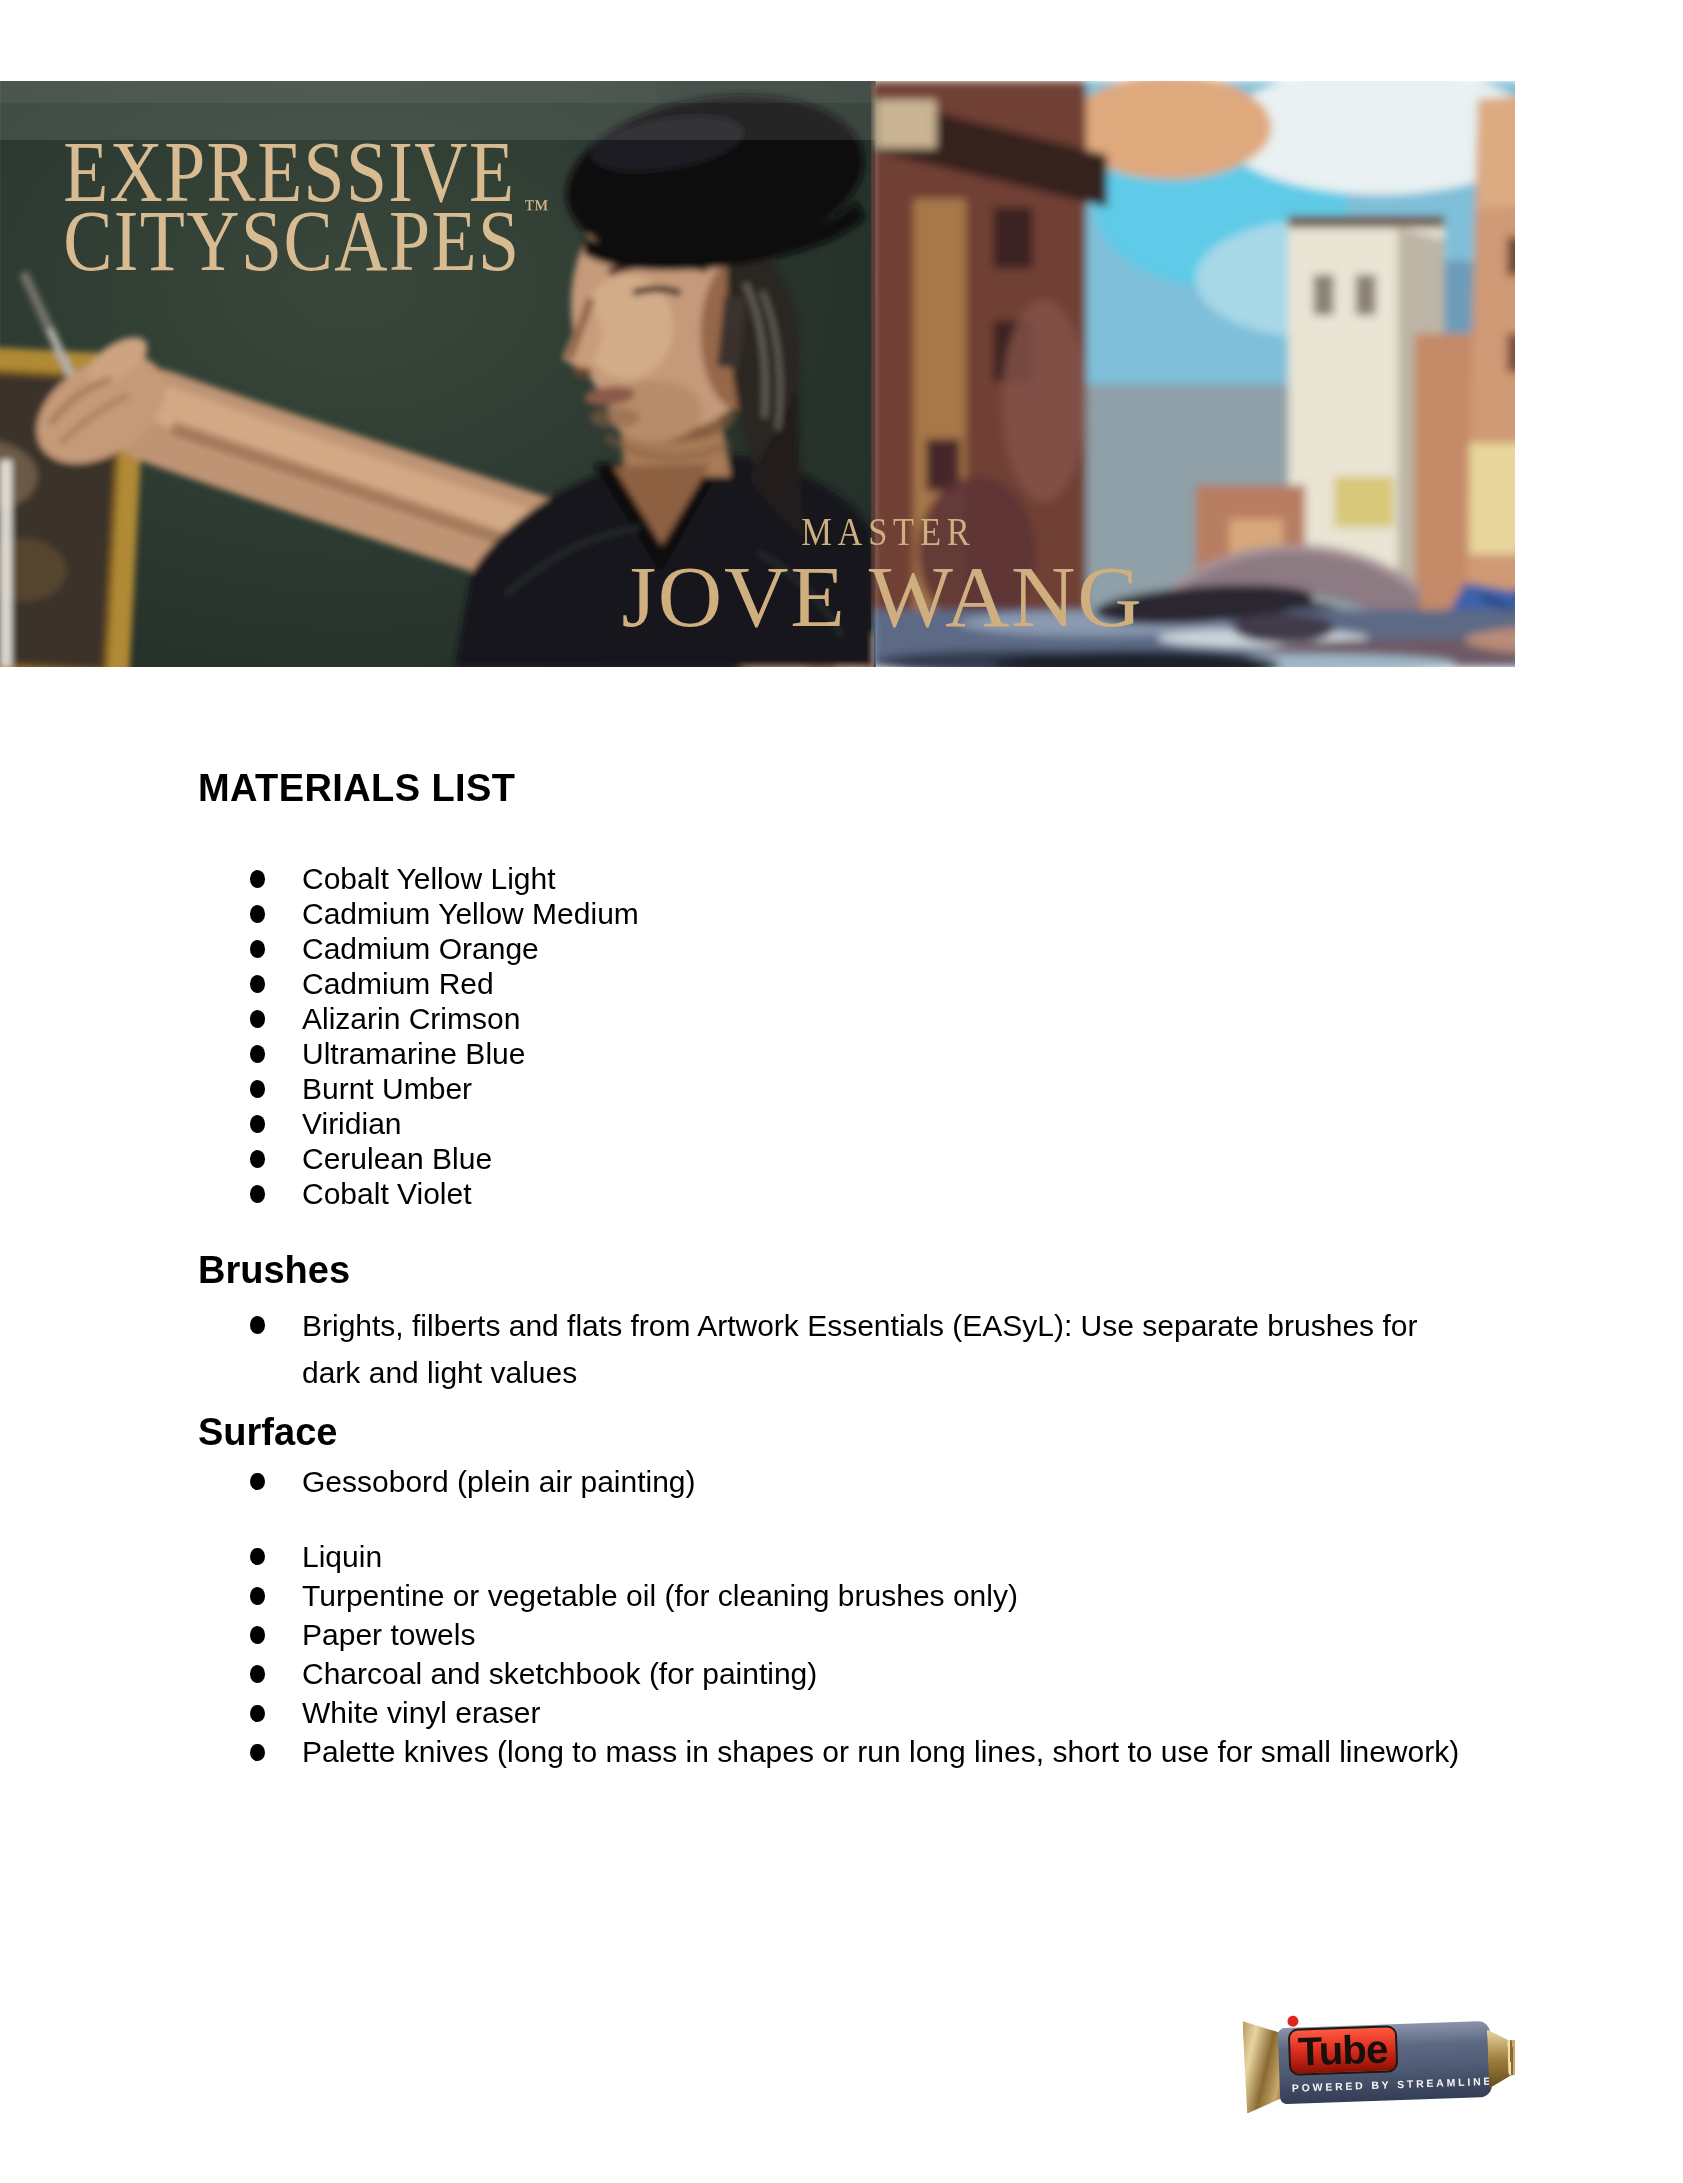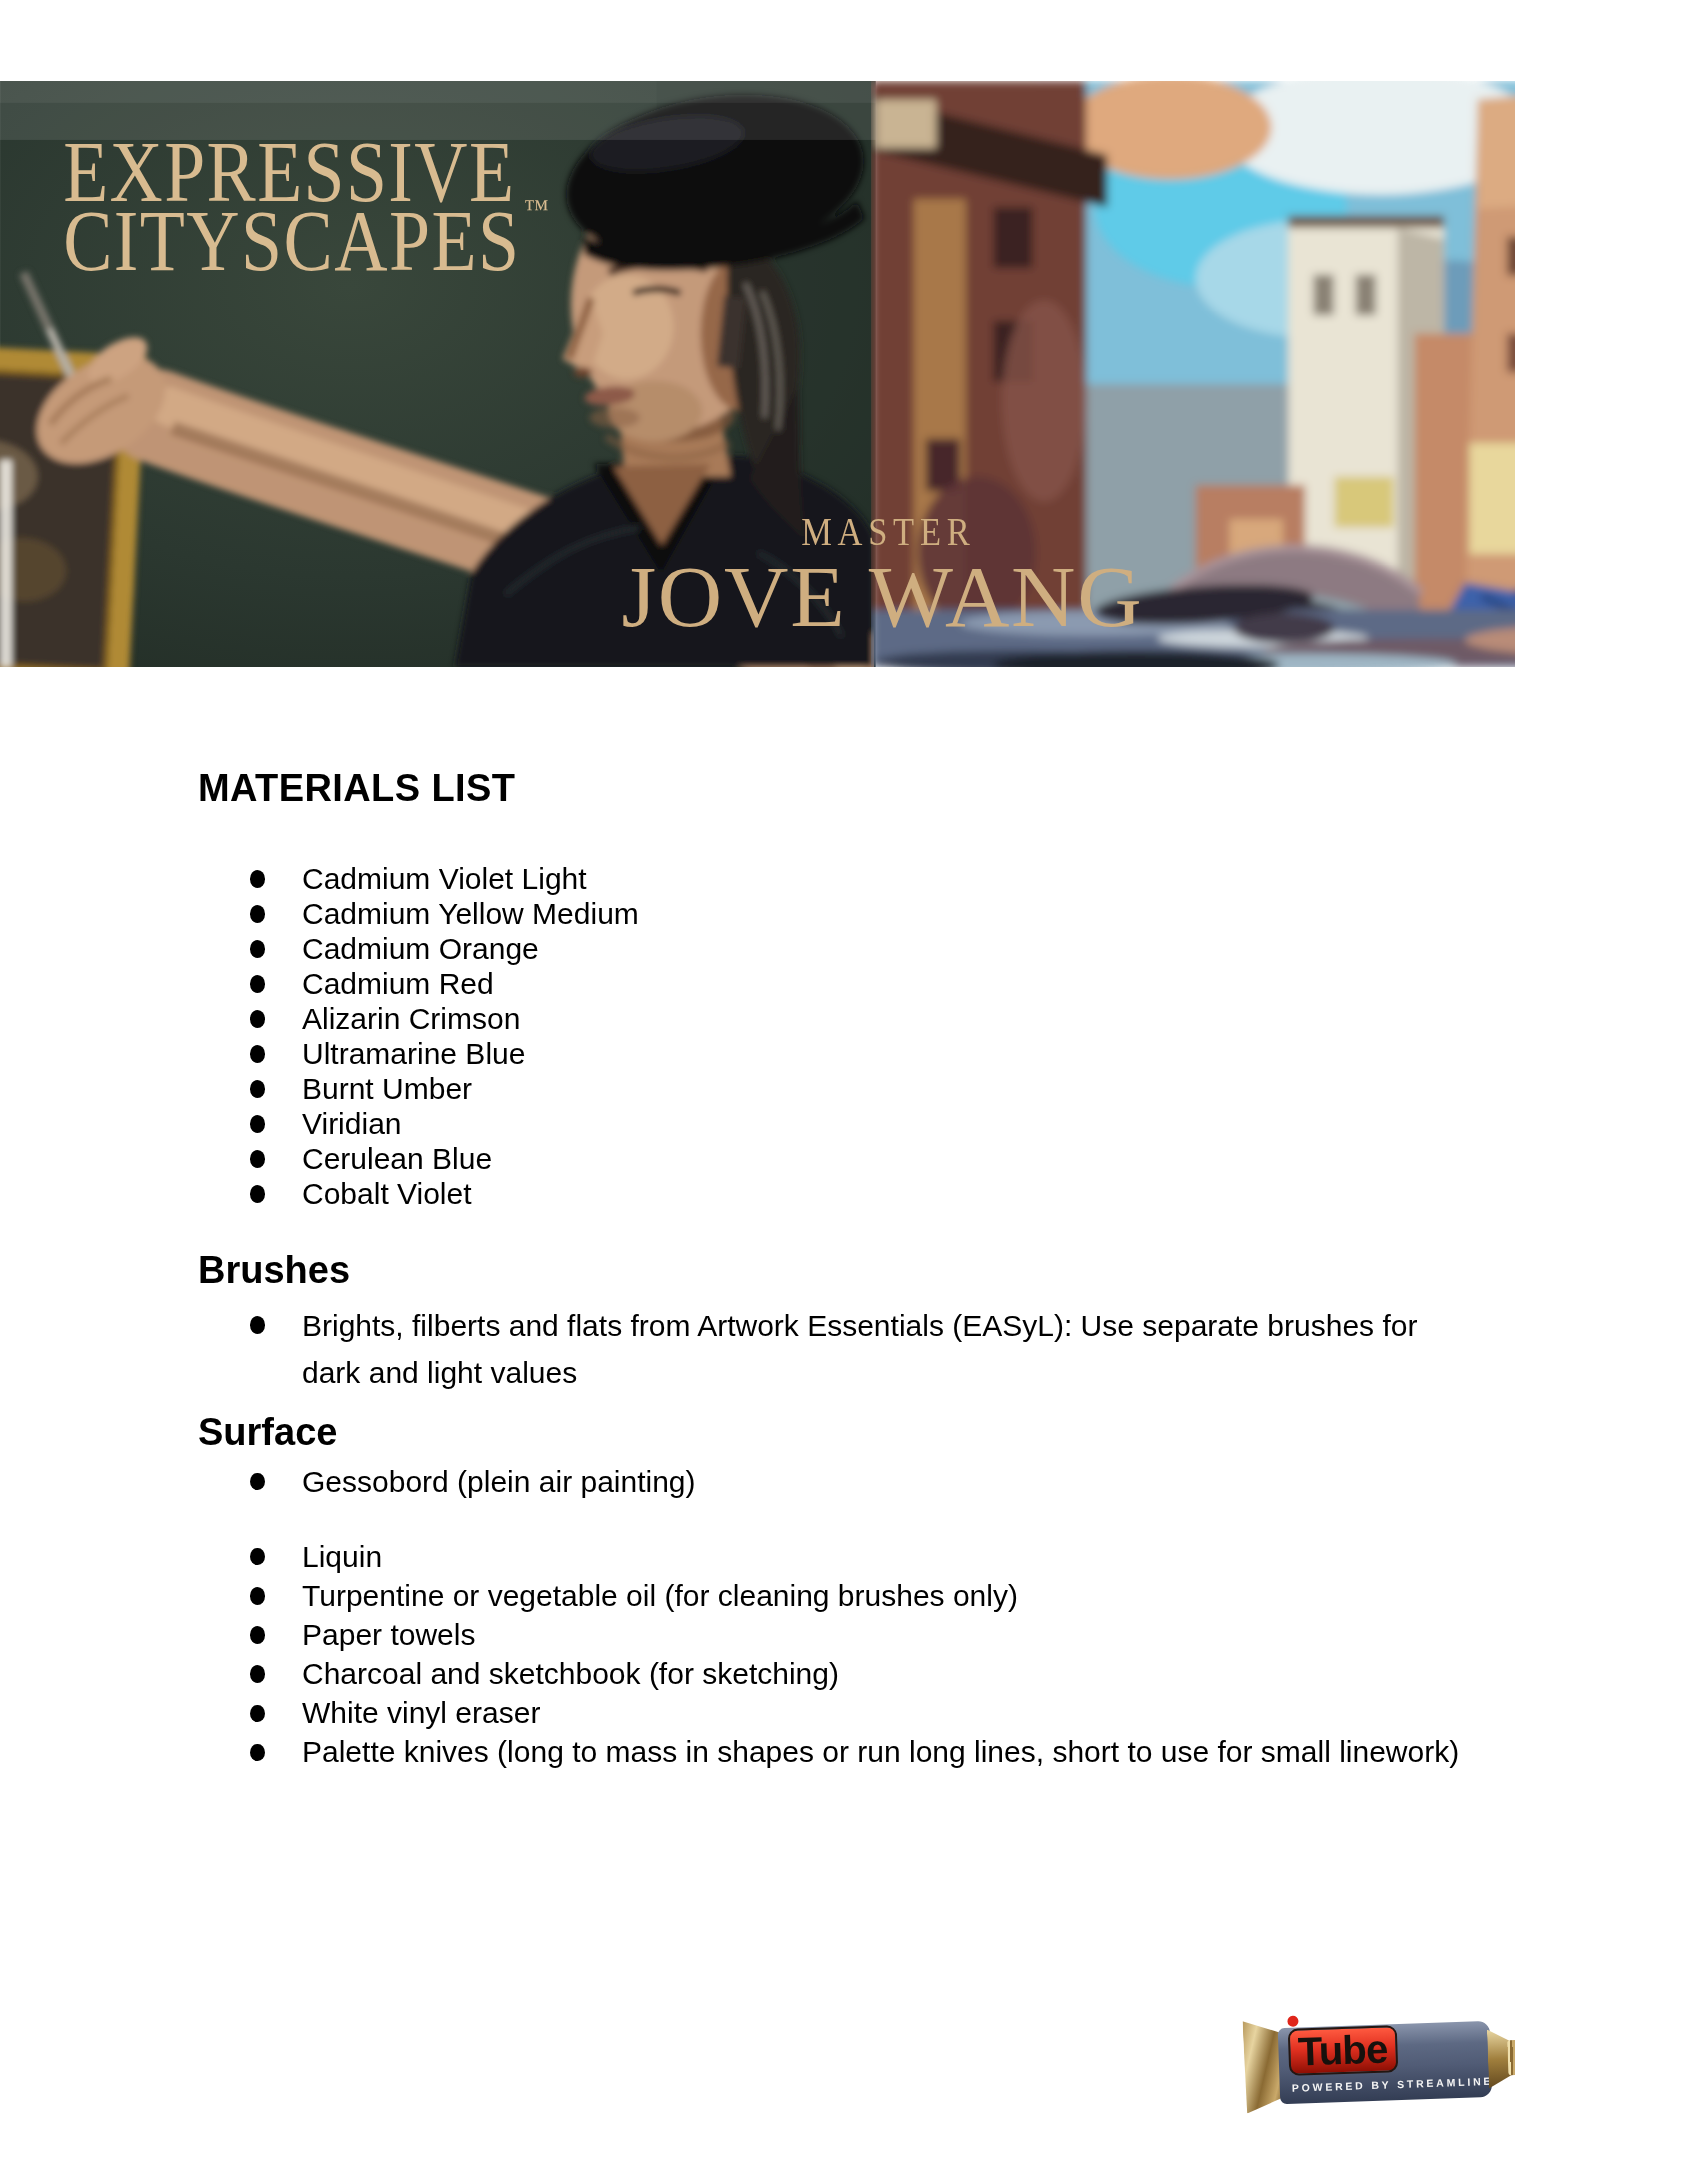--- a/index.html
+++ b/index.html
@@ -228,21 +228,21 @@
       <text x="1055" y="551" text-anchor="middle" font-family="Liberation Serif, serif" font-size="48" fill="#cfae80" letter-spacing="8" textLength="207" lengthAdjust="spacingAndGlyphs">MASTER</text>
       <text x="1048" y="647" text-anchor="middle" font-family="Liberation Serif, serif" font-size="104" fill="#cfae80" letter-spacing="2" textLength="620" lengthAdjust="spacingAndGlyphs">JOVE WANG</text>
     </svg>
   </div>
 
   <main>
     <h1>MATERIALS LIST</h1>
     <div id="sections">
   <section>
     <ul>
-  <li>Cadmium Violet Light</li>
+  <li>Cobalt Yellow Light</li>
 
   <li>Cadmium Yellow Medium</li>
 
   <li>Cadmium Orange</li>
 
   <li>Cadmium Red</li>
 
   <li>Alizarin Crimson</li>
 
   <li>Ultramarine Blue</li>
@@ -274,21 +274,21 @@
   </section>
 
   <section>
     <ul>
   <li>Liquin</li>
 
   <li>Turpentine or vegetable oil (for cleaning brushes only)</li>
 
   <li>Paper towels</li>
 
-  <li>Charcoal and sketchbook (for sketching)</li>
+  <li>Charcoal and sketchbook (for painting)</li>
 
   <li>White vinyl eraser</li>
 
   <li>Palette knives (long to mass in shapes or run long lines, short to use for small linework)</li>
 </ul>
   </section>
 </div>
   </main>
 
   <div id="logo">

